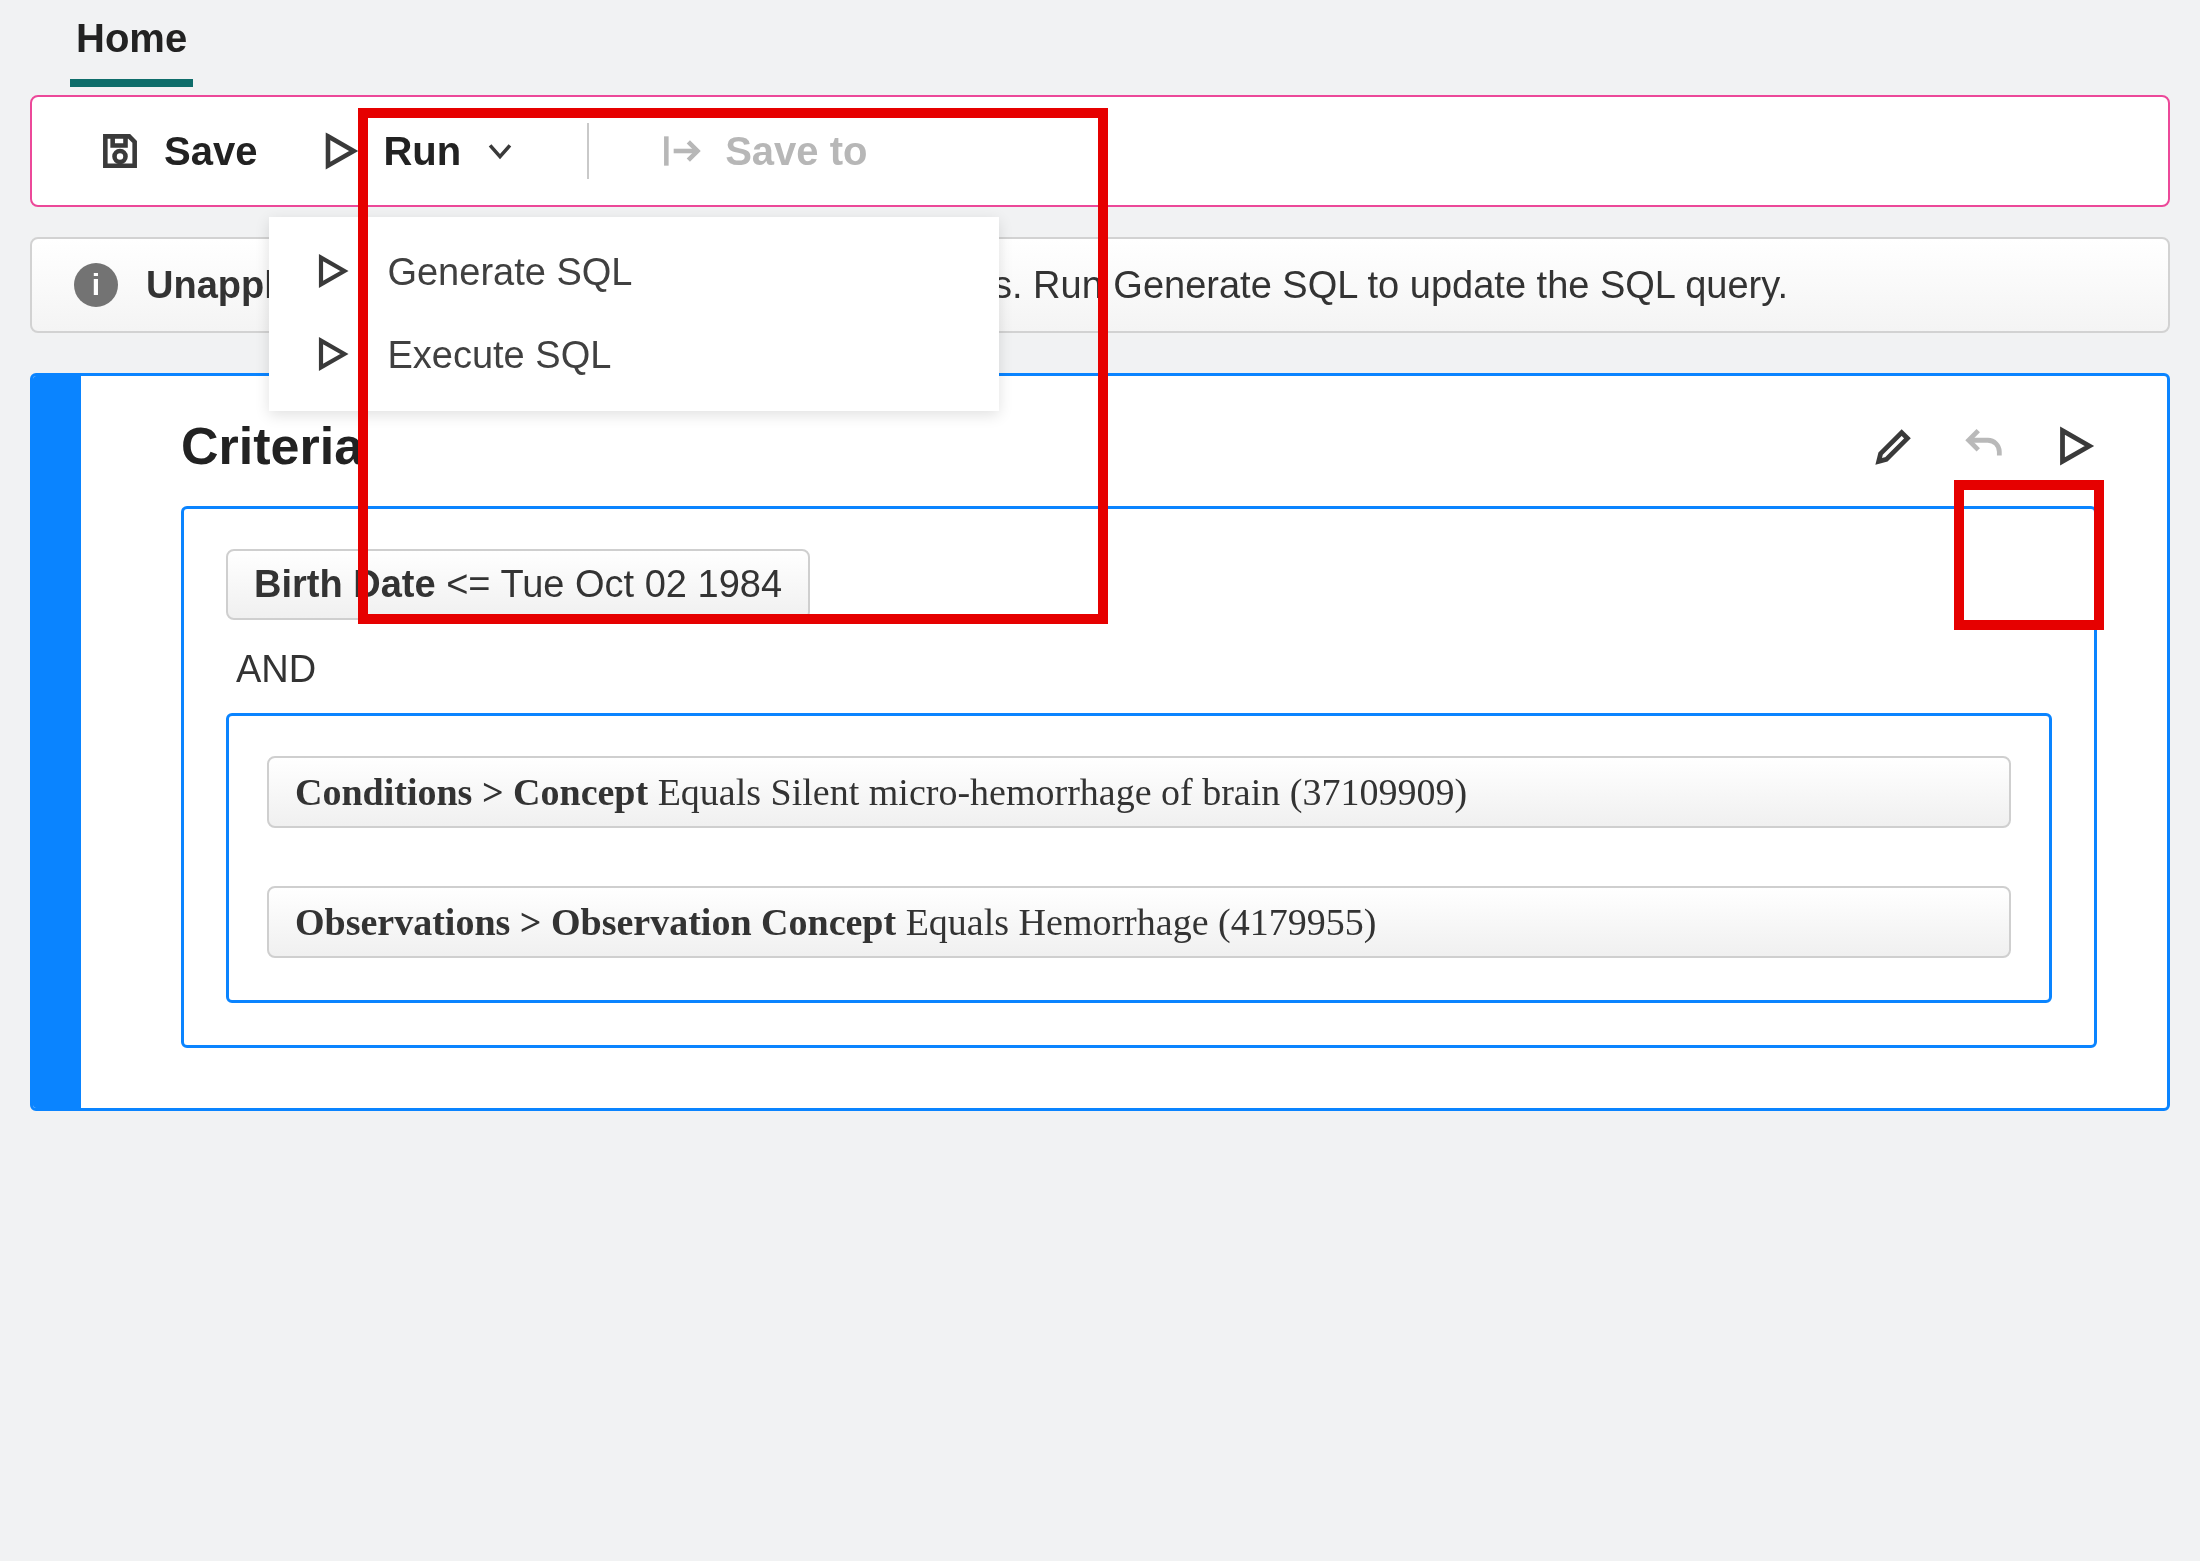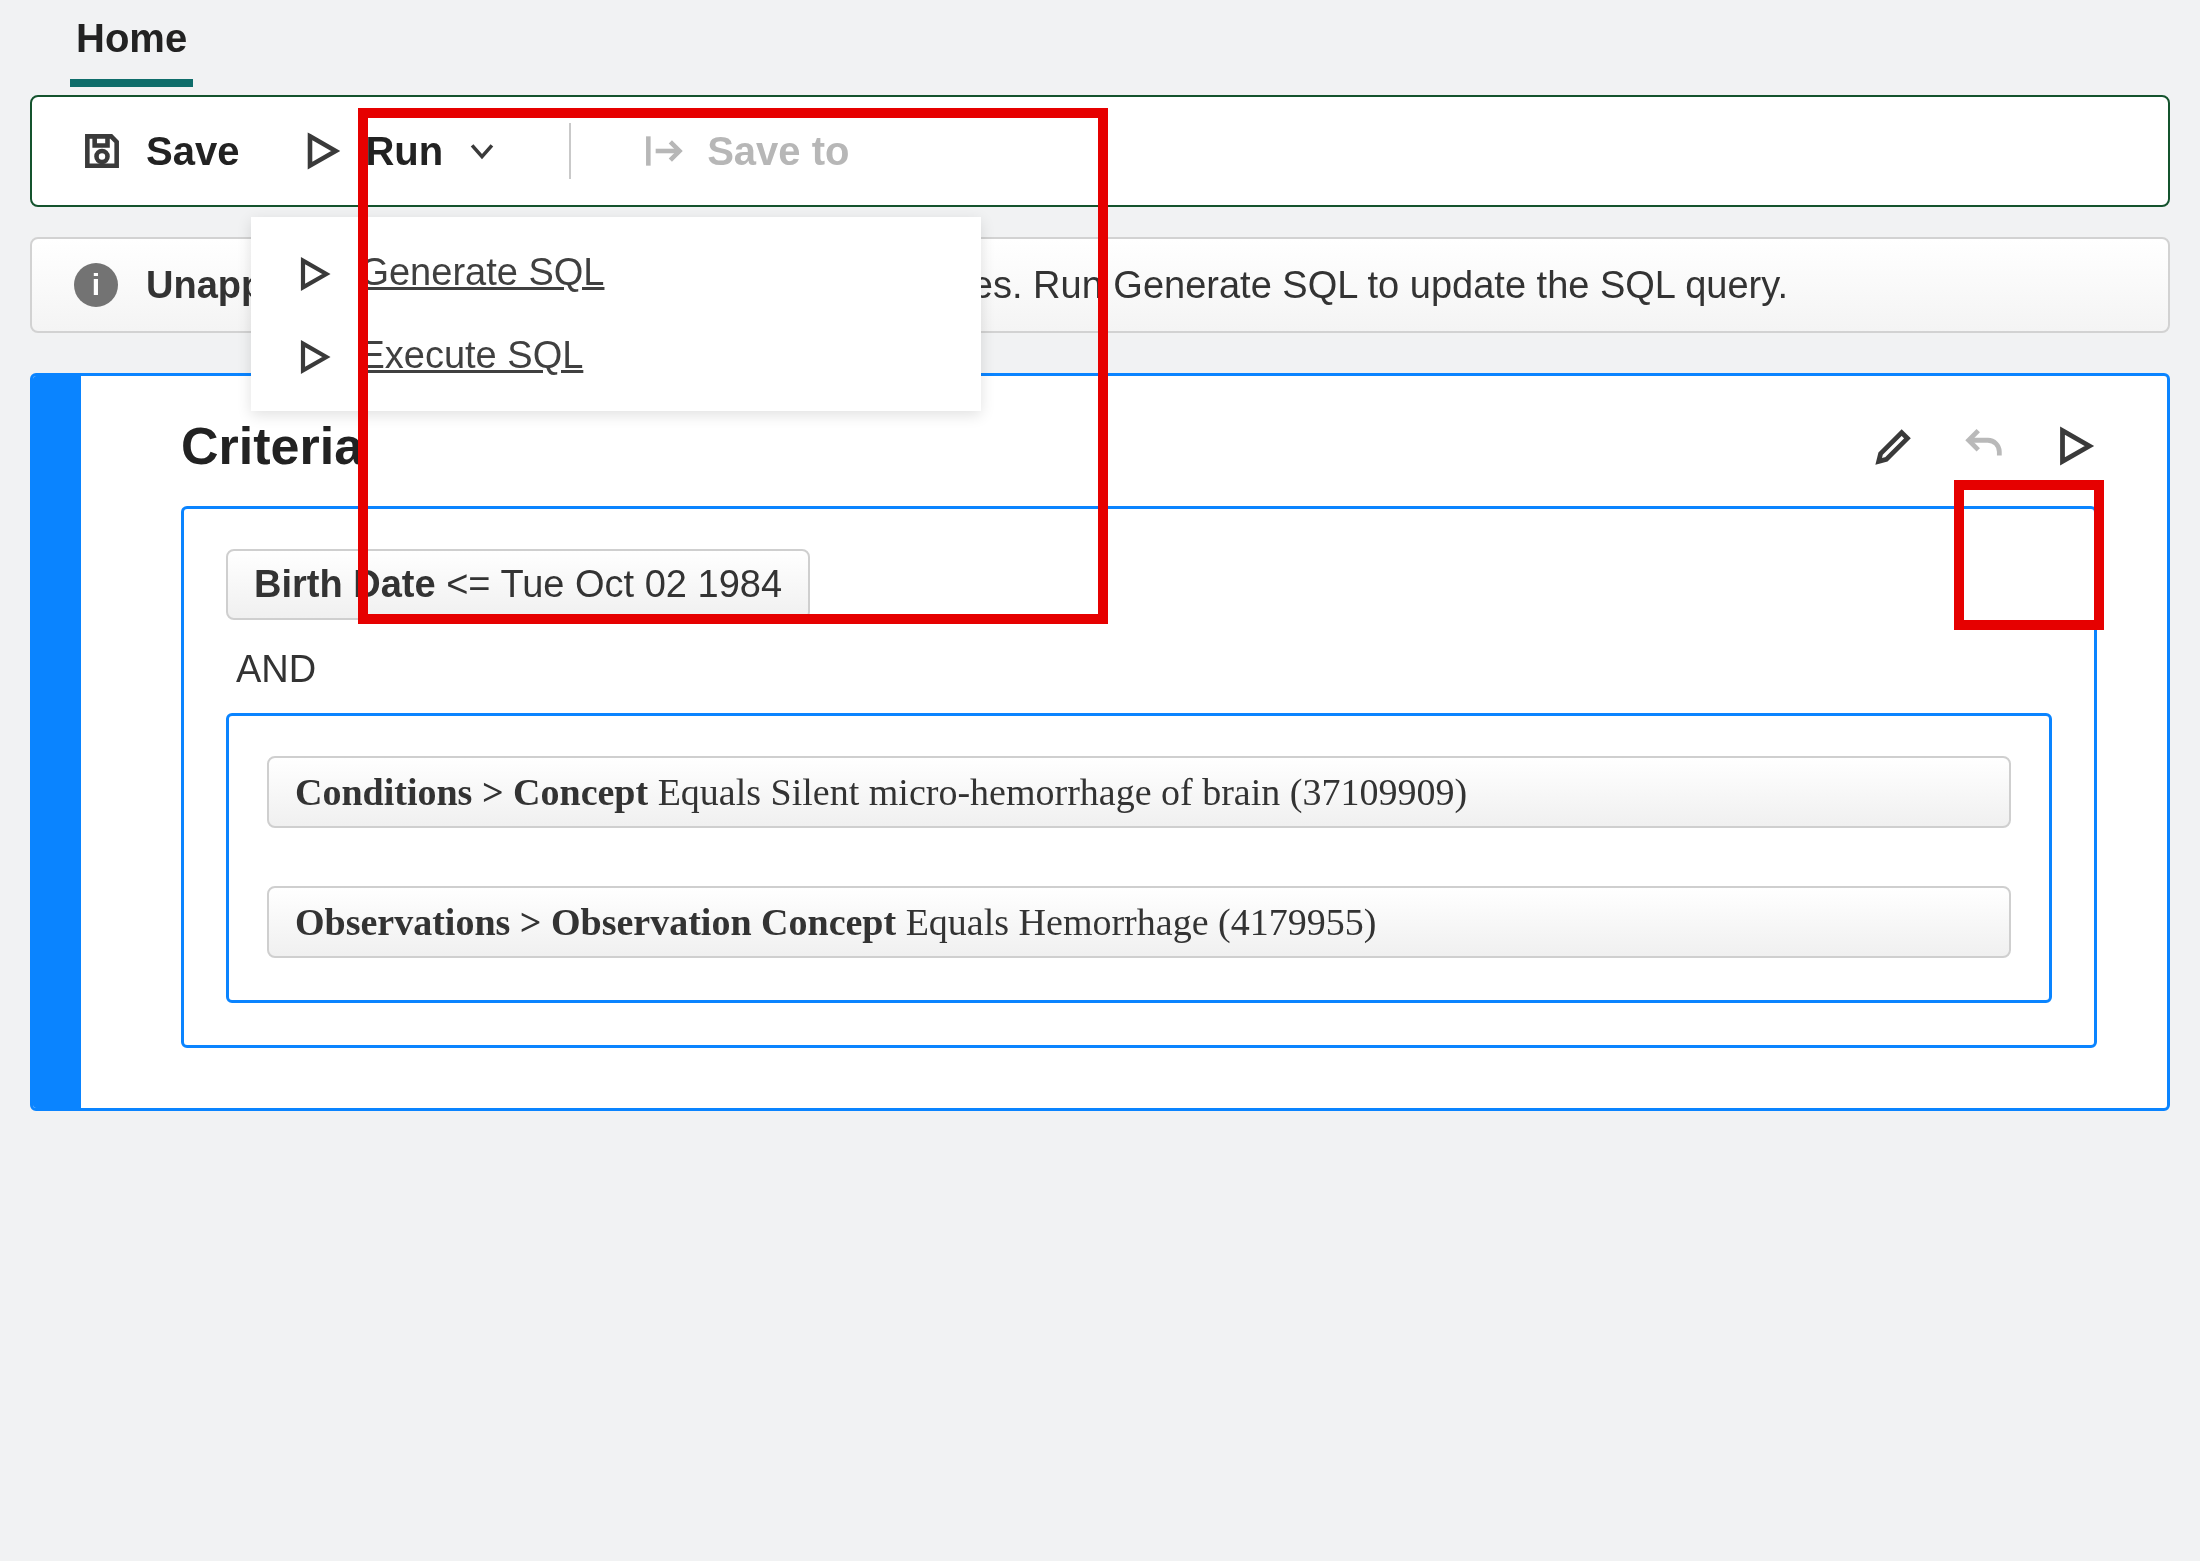--- a/index.html
+++ b/index.html
@@ -24,26 +24,26 @@
     padding: 0 6px 18px 6px;
     border-bottom: 8px solid #0f6d6a;
     color: #222;
     cursor: pointer;
   }
 
   
   .toolbar {
     margin: 8px 30px 0 30px;
     background: #fff;
-    border: 2px solid #14532d;
+    border: 2px solid #ec4899;
     border-radius: 8px;
     height: 112px;
     display: flex;
     align-items: center;
-    padding: 0 48px;
+    padding: 0 66px;
     gap: 60px;
     position: relative;
   }
   .tb-btn {
     display: flex;
     align-items: center;
     gap: 22px;
     font-size: 40px;
     font-weight: 600;
     color: #222;
@@ -68,27 +68,26 @@
     top: 88px;
     left: -48px;
     background: #fff;
     box-shadow: 0 4px 14px rgba(0,0,0,0.12);
     width: 730px;
     padding: 14px 0;
     z-index: 40;
   }
   .dropdown-item {
     display: flex;
-    align-items: flex-end;
-    gap: 26px;
+    align-items: flex-start;
+    gap: 36px;
     font-size: 38px;
     color: #404040;
     padding: 20px 42px;
     cursor: pointer;
-    text-decoration: underline;
   }
   .dropdown-item .ico { width:40px; height:40px; display:flex;align-items:center;justify-content:center;}
 
   
   .highlight-box {
     position: absolute;
     border: 10px solid #e60000;
     pointer-events: none;
     z-index: 50;
   }

